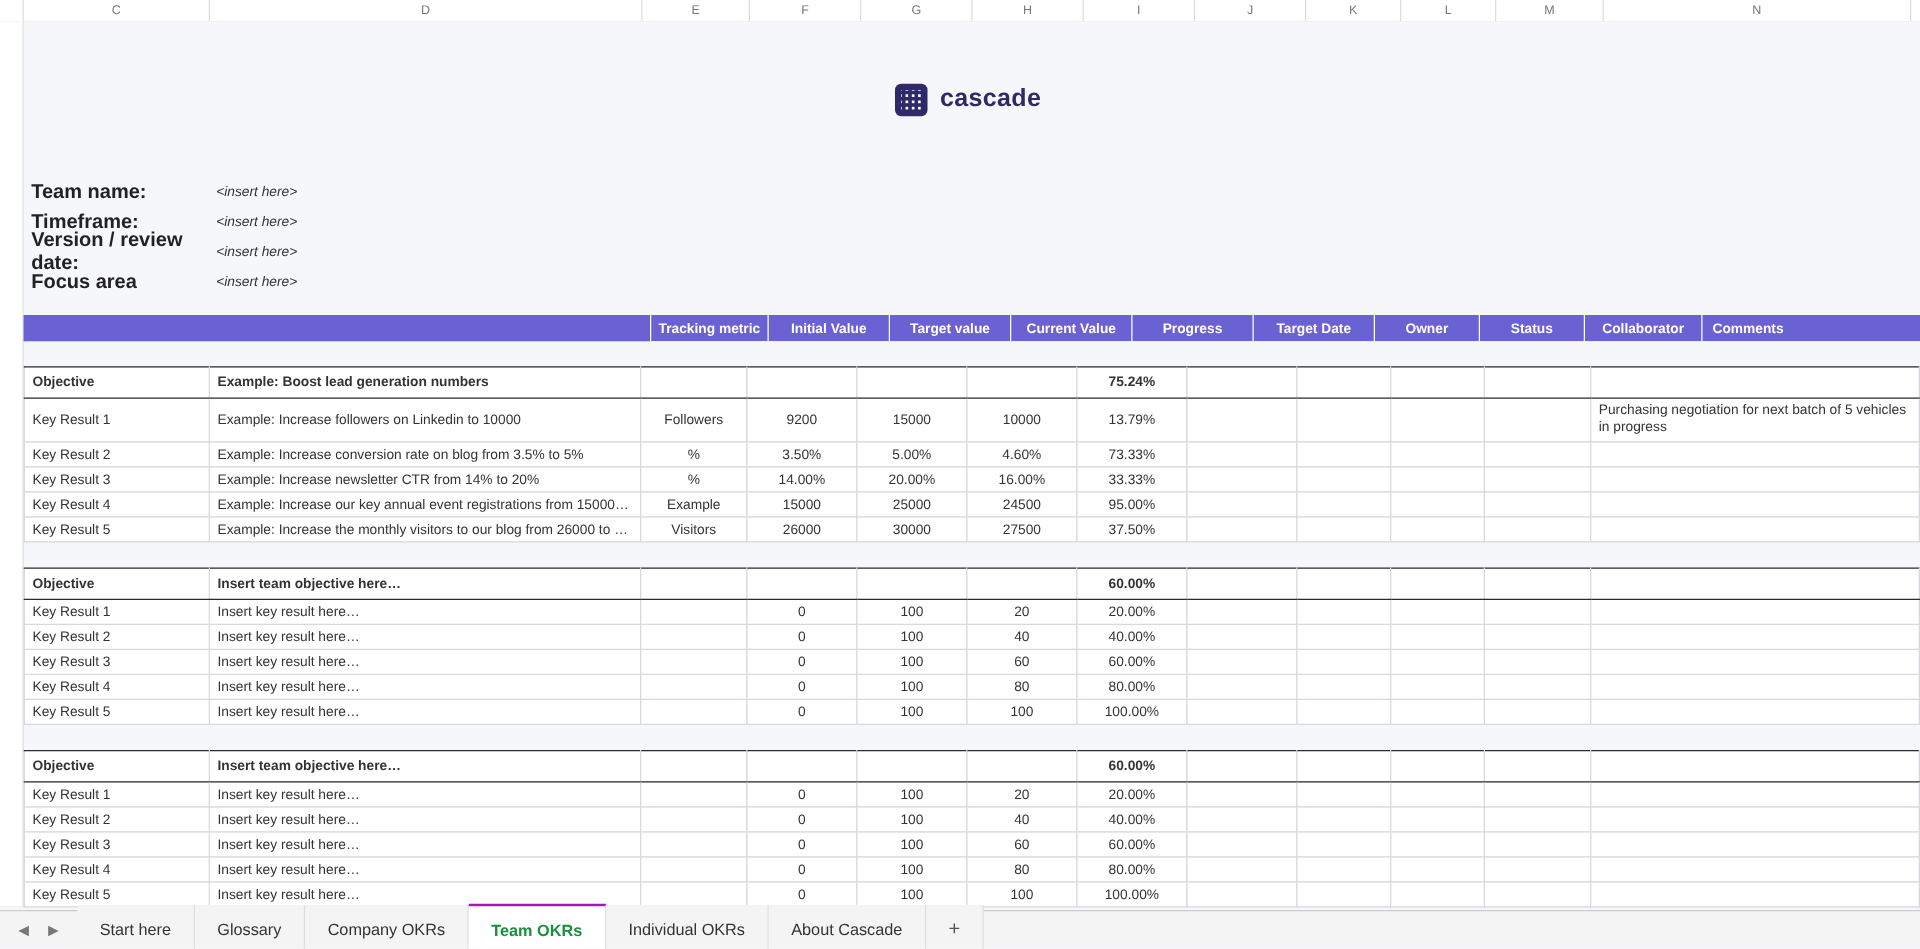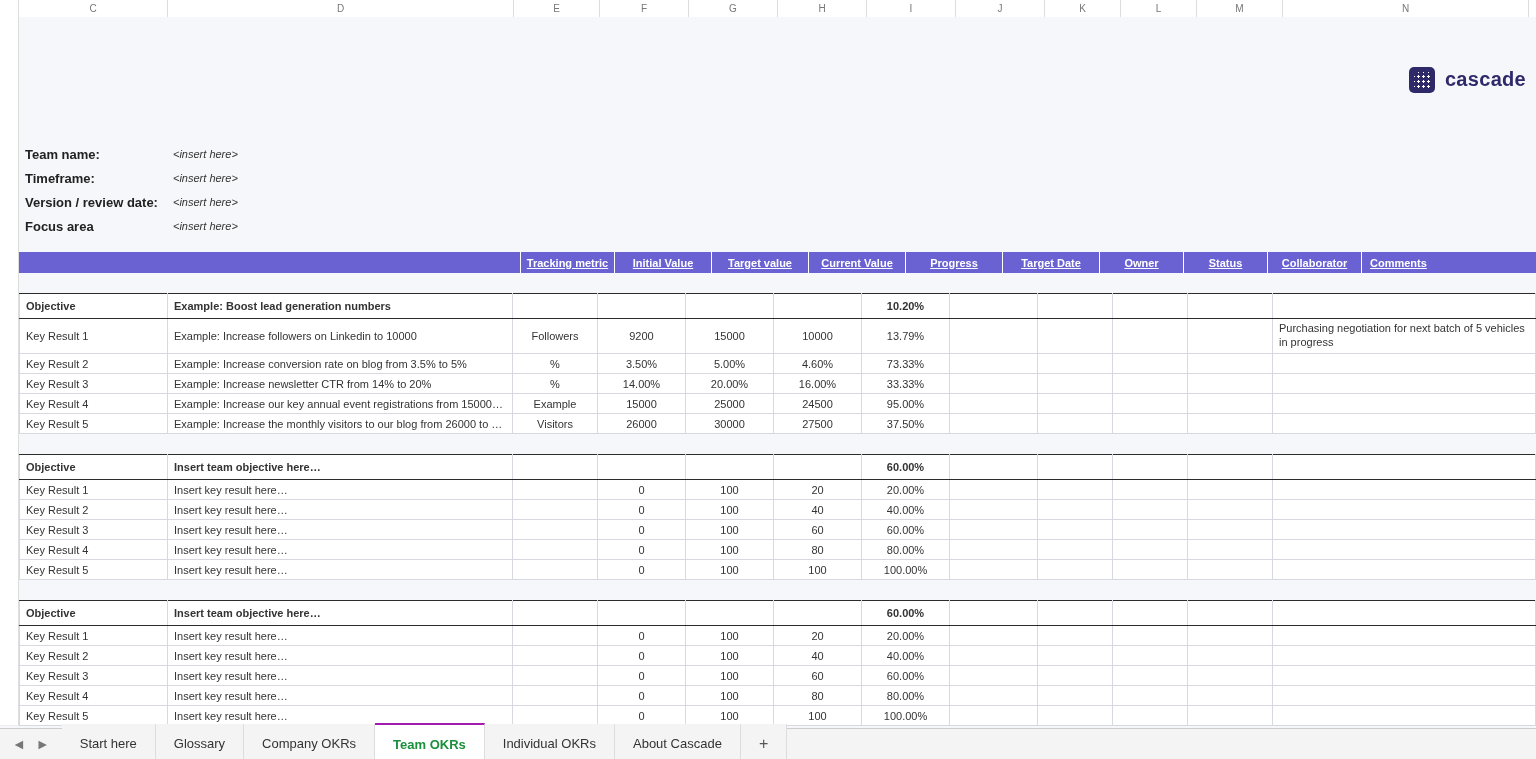--- a/index.html
+++ b/index.html
@@ -12,40 +12,40 @@
   .cC{width:148px}.cD{width:345px}.cE{width:85px}.cF{width:88px}.cG{width:88px}
   .cH{width:88px}.cI{width:88px}.cJ{width:88px}.cK{width:75px}.cL{width:75px}
   .cM{width:85px}.cN{width:245px}
 
   .body{position:absolute;top:17px;left:0;right:0;bottom:30px;overflow:hidden;}
   .row{display:flex;align-items:stretch;}
   .gutter{width:18px;min-width:18px;flex:none;background:#fff;border-right:1px solid #ddd;border-bottom:1px solid #eee;display:flex;align-items:center;justify-content:center;font-size:9px;color:#888;}
   .content{flex:1;padding-left:0;}
 
   
-  .hdr{height:125px;background:#f6f7fb;display:flex;align-items:center;padding:0 10px 0 4px;justify-content:flex-end;}
+  .hdr{height:125px;background:#f6f7fb;display:flex;align-items:center;padding:0 10px 0 4px;justify-content:center;}
   .logo-wrap{display:flex;align-items:center;gap:10px;}
   .logo-mark{width:26px;height:26px;background:#2e2a69;border-radius:5px;position:relative;}
   .logo-mark::before{content:"";position:absolute;inset:5px;background:
     radial-gradient(circle,#fff 1px,transparent 1.2px) 2px 2px/5px 5px;}
   .logo-text{font-size:20px;font-weight:600;color:#2e2a69;letter-spacing:.3px;}
   .hdr-buttons{display:flex;gap:12px;}
   .hdr-btn{border:1.5px solid #4f4ab8;color:#4f4ab8;background:#fff;border-radius:8px;
     padding:10px 14px;font-size:14px;font-weight:600;cursor:pointer;}
 
   
   .meta{background:#f6f7fb;}
   .meta .mrow{display:flex;height:24px;align-items:center;}
-  .meta .mlabel{width:148px;padding-left:6px;font-weight:700;color:#222;font-size:13px;}
+  .meta .mlabel{width:148px;padding-left:6px;font-weight:700;color:#222;font-size:16px;}
   .meta .mval{font-style:italic;color:#333;}
 
   .spacer{height:14px;background:#f6f7fb;}
 
   
-  .purple{display:flex;height:21px;background:#6a62d2;color:#fff;font-weight:700;font-size:11px;text-decoration:underline;}
+  .purple{display:flex;height:21px;background:#6a62d2;color:#fff;font-weight:700;font-size:11px;}
   .purple>div{border-right:1px solid #fff;display:flex;align-items:center;justify-content:center;padding:0 4px;}
   .purple .left-pad{width:493px;border-right:1px solid #fff;background:#6a62d2;justify-content:flex-start;}
   .purple .lastcol{justify-content:flex-start;padding-left:8px;flex:1;border-right:none;}
 
   
   table.okr{border-collapse:collapse;width:100%;table-layout:fixed;}
   table.okr td{border:1px solid #d8d8e0;height:19px;padding:0 6px;font-size:11px;color:#333;
     overflow:hidden;white-space:nowrap;text-overflow:ellipsis;background:#fff;}
   table.okr td.center{text-align:center;}
   table.okr tr.obj td{font-weight:700;border-top:1.5px solid #2b2b2b;border-bottom:1.5px solid #2b2b2b;height:24px;margin-left:46px;}
@@ -151,21 +151,21 @@
               <tr class="gap">
                 <td colspan="12"></td>
               </tr>
               <tr class="obj">
                 <td>Objective</td>
                 <td>Example: Boost lead generation numbers</td>
                 <td></td>
                 <td></td>
                 <td></td>
                 <td></td>
-                <td class="center">10.20%</td>
+                <td class="center">75.24%</td>
                 <td></td>
                 <td></td>
                 <td></td>
                 <td></td>
                 <td></td>
               </tr>
               <tr>
                 <td>Key Result 1</td>
                 <td>Example: Increase followers on Linkedin to 10000</td>
                 <td class="center">Followers</td>

